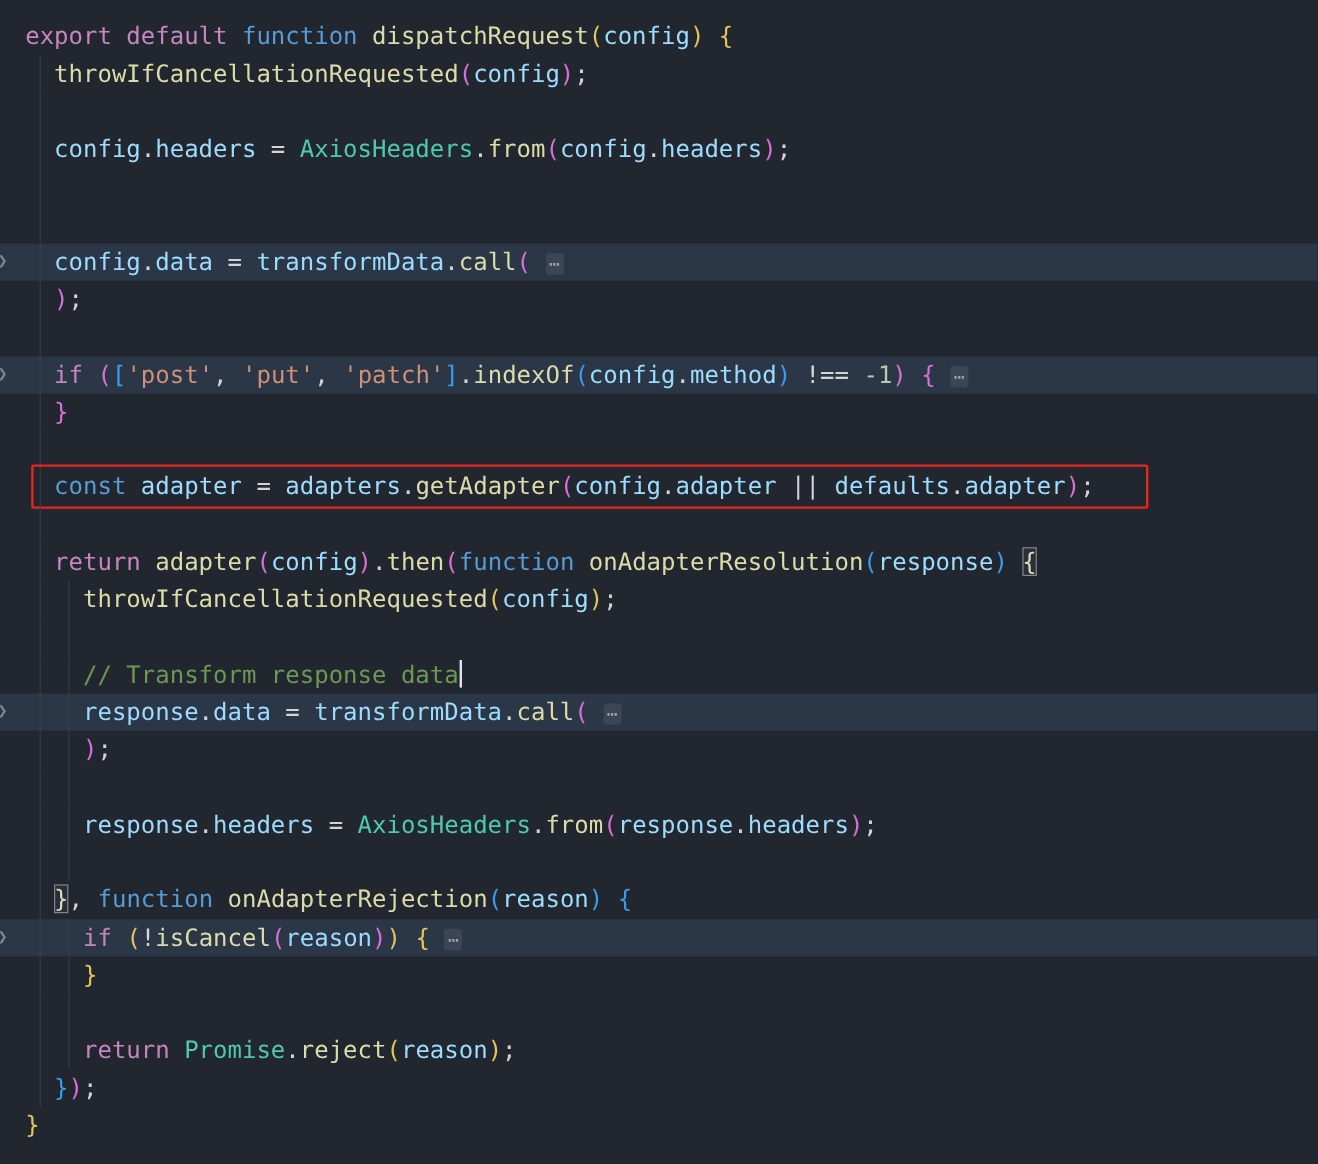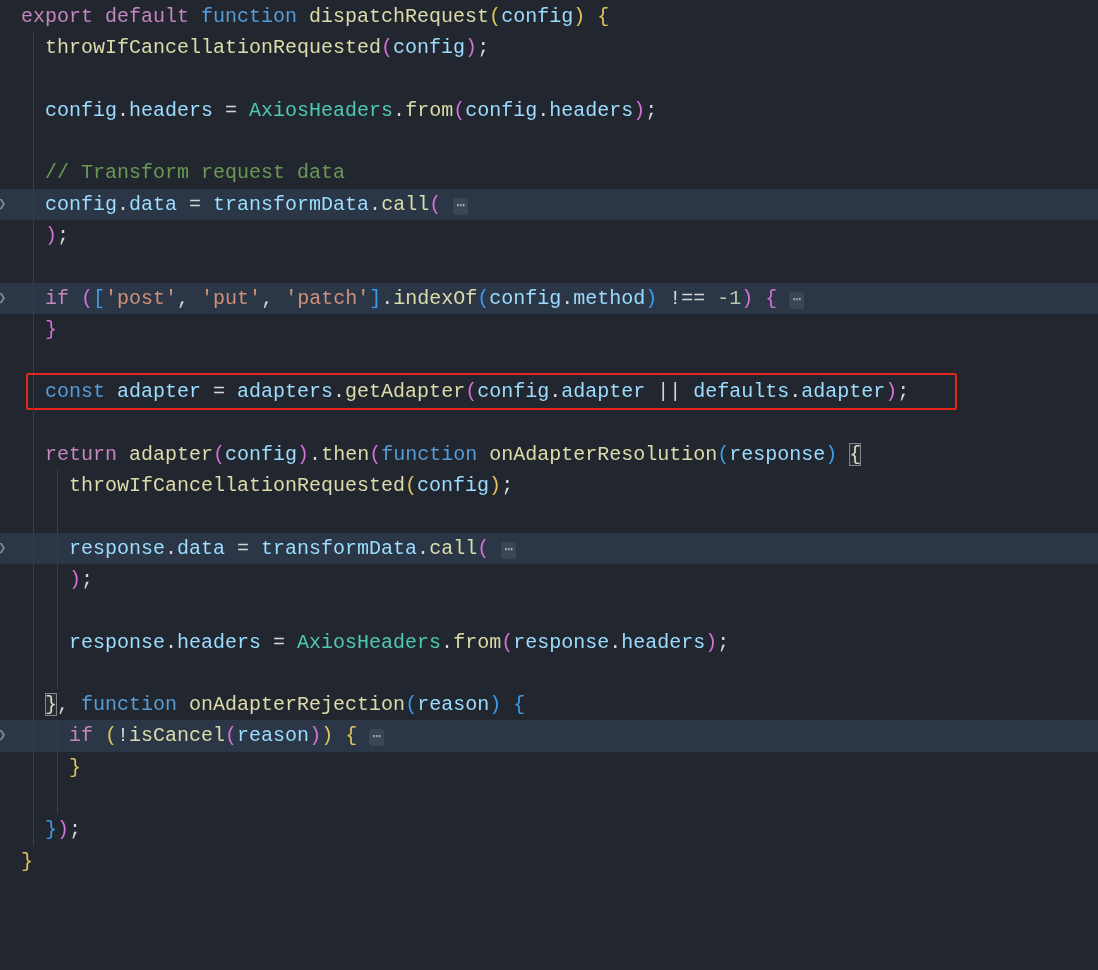--- a/index.html
+++ b/index.html
@@ -11,21 +11,21 @@
   }
   *{box-sizing:border-box}
   html,body{margin:0;padding:0}
   body{
     width:1098px;height:970px;overflow:hidden;
     background:var(--background);
     font-family:"DejaVu Sans Mono","Liberation Mono",monospace;
   }
   #code{
     position:absolute;left:0;top:0;width:1098px;height:970px;
-    font-size:20px;padding-top:1px;font-family:Liberation Mono, monospace;
+    font-size:20px;padding-top:15px;
   }
   .line{
     position:relative;height:31.29px;line-height:31.29px;
     white-space:pre;padding-left:21px;color:var(--operator);
   }
   .line.hl{background:var(--line_highlight)}
   .g1::before,.g2::before{
     content:"";position:absolute;left:33px;top:0;bottom:0;width:1px;background:var(--guide);
   }
   .g2::after{
@@ -67,36 +67,38 @@
 </style>
 </head>
 <body>
 
 <div id="code">
     <div class="line"><span class="tk tk-kw">export default</span><span class="tk"> </span><span class="tk tk-kb">function</span><span class="tk"> </span><span class="tk tk-fn">dispatchRequest</span><span class="tk tk-b1">(</span><span class="tk tk-var">config</span><span class="tk tk-b1">)</span><span class="tk"> </span><span class="tk tk-b1">{</span></div>
     <div class="line g1"><span class="tk">  </span><span class="tk tk-fn">throwIfCancellationRequested</span><span class="tk tk-b2">(</span><span class="tk tk-var">config</span><span class="tk tk-b2">)</span><span class="tk tk-op">;</span></div>
     <div class="line g1"></div>
     <div class="line g1"><span class="tk">  </span><span class="tk tk-var">config</span><span class="tk tk-op">.</span><span class="tk tk-var">headers</span><span class="tk tk-op"> = </span><span class="tk tk-cls">AxiosHeaders</span><span class="tk tk-op">.</span><span class="tk tk-fn">from</span><span class="tk tk-b2">(</span><span class="tk tk-var">config</span><span class="tk tk-op">.</span><span class="tk tk-var">headers</span><span class="tk tk-b2">)</span><span class="tk tk-op">;</span></div>
     <div class="line g1"></div>
-    <div class="line g1"><span class="tk">  </span><span class="tk tk-com">// Transform request data</span></div>
+    <div class="line g1"><span class="tk">  </span></div>
     <div class="line hl g1"><span class="chev">❯</span><span class="tk">  </span><span class="tk tk-var">config</span><span class="tk tk-op">.</span><span class="tk tk-var">data</span><span class="tk tk-op"> = </span><span class="tk tk-var">transformData</span><span class="tk tk-op">.</span><span class="tk tk-fn">call</span><span class="tk tk-b2">(</span><span class="tk"> </span><span class="tk tk-fold">⋯</span></div>
     <div class="line g1"><span class="tk">  </span><span class="tk tk-b2">)</span><span class="tk tk-op">;</span></div>
     <div class="line g1"></div>
     <div class="line hl g1"><span class="chev">❯</span><span class="tk">  </span><span class="tk tk-kw">if</span><span class="tk"> </span><span class="tk tk-b2">(</span><span class="tk tk-b3">[</span><span class="tk tk-str">'post'</span><span class="tk tk-op">, </span><span class="tk tk-str">'put'</span><span class="tk tk-op">, </span><span class="tk tk-str">'patch'</span><span class="tk tk-b3">]</span><span class="tk tk-op">.</span><span class="tk tk-fn">indexOf</span><span class="tk tk-b3">(</span><span class="tk tk-var">config</span><span class="tk tk-op">.</span><span class="tk tk-var">method</span><span class="tk tk-b3">)</span><span class="tk tk-op"> !== </span><span class="tk tk-num">-1</span><span class="tk tk-b2">)</span><span class="tk"> </span><span class="tk tk-b2">{</span><span class="tk"> </span><span class="tk tk-fold">⋯</span></div>
     <div class="line g1"><span class="tk">  </span><span class="tk tk-b2">}</span></div>
     <div class="line g1"></div>
     <div class="line g1"><span class="tk">  </span><span class="tk tk-kb">const</span><span class="tk"> </span><span class="tk tk-var">adapter</span><span class="tk tk-op"> = </span><span class="tk tk-var">adapters</span><span class="tk tk-op">.</span><span class="tk tk-fn">getAdapter</span><span class="tk tk-b2">(</span><span class="tk tk-var">config</span><span class="tk tk-op">.</span><span class="tk tk-var">adapter</span><span class="tk tk-op"> || </span><span class="tk tk-var">defaults</span><span class="tk tk-op">.</span><span class="tk tk-var">adapter</span><span class="tk tk-b2">)</span><span class="tk tk-op">;</span><div class="redbox"></div></div>
     <div class="line g1"></div>
     <div class="line g1"><span class="tk">  </span><span class="tk tk-kw">return</span><span class="tk"> </span><span class="tk tk-fn">adapter</span><span class="tk tk-b2">(</span><span class="tk tk-var">config</span><span class="tk tk-b2">)</span><span class="tk tk-op">.</span><span class="tk tk-fn">then</span><span class="tk tk-b2">(</span><span class="tk tk-kb">function</span><span class="tk"> </span><span class="tk tk-fn">onAdapterResolution</span><span class="tk tk-b3">(</span><span class="tk tk-var">response</span><span class="tk tk-b3">)</span><span class="tk"> </span><span class="tk tk-box">{</span></div>
     <div class="line g2"><span class="tk">    </span><span class="tk tk-fn">throwIfCancellationRequested</span><span class="tk tk-b1">(</span><span class="tk tk-var">config</span><span class="tk tk-b1">)</span><span class="tk tk-op">;</span></div>
     <div class="line g2"></div>
+    <div class="line g2"><span class="tk">    </span><span class="tk tk-com">// Transform response data</span><span class="caret"></span></div>
     <div class="line hl g2"><span class="chev">❯</span><span class="tk">    </span><span class="tk tk-var">response</span><span class="tk tk-op">.</span><span class="tk tk-var">data</span><span class="tk tk-op"> = </span><span class="tk tk-var">transformData</span><span class="tk tk-op">.</span><span class="tk tk-fn">call</span><span class="tk tk-b2">(</span><span class="tk"> </span><span class="tk tk-fold">⋯</span></div>
     <div class="line g2"><span class="tk">    </span><span class="tk tk-b2">)</span><span class="tk tk-op">;</span></div>
     <div class="line g2"></div>
     <div class="line g2"><span class="tk">    </span><span class="tk tk-var">response</span><span class="tk tk-op">.</span><span class="tk tk-var">headers</span><span class="tk tk-op"> = </span><span class="tk tk-cls">AxiosHeaders</span><span class="tk tk-op">.</span><span class="tk tk-fn">from</span><span class="tk tk-b2">(</span><span class="tk tk-var">response</span><span class="tk tk-op">.</span><span class="tk tk-var">headers</span><span class="tk tk-b2">)</span><span class="tk tk-op">;</span></div>
     <div class="line g2"></div>
     <div class="line g1"><span class="tk">  </span><span class="tk tk-box">}</span><span class="tk tk-op">, </span><span class="tk tk-kb">function</span><span class="tk"> </span><span class="tk tk-fn">onAdapterRejection</span><span class="tk tk-b3">(</span><span class="tk tk-var">reason</span><span class="tk tk-b3">)</span><span class="tk"> </span><span class="tk tk-b3">{</span></div>
     <div class="line hl g2"><span class="chev">❯</span><span class="tk">    </span><span class="tk tk-kw">if</span><span class="tk"> </span><span class="tk tk-b1">(</span><span class="tk tk-op">!</span><span class="tk tk-fn">isCancel</span><span class="tk tk-b2">(</span><span class="tk tk-var">reason</span><span class="tk tk-b2">)</span><span class="tk tk-b1">)</span><span class="tk"> </span><span class="tk tk-b1">{</span><span class="tk"> </span><span class="tk tk-fold">⋯</span></div>
     <div class="line g2"><span class="tk">    </span><span class="tk tk-b1">}</span></div>
     <div class="line g2"></div>
+    <div class="line g2"><span class="tk">    </span><span class="tk tk-kw">return</span><span class="tk"> </span><span class="tk tk-cls">Promise</span><span class="tk tk-op">.</span><span class="tk tk-fn">reject</span><span class="tk tk-b1">(</span><span class="tk tk-var">reason</span><span class="tk tk-b1">)</span><span class="tk tk-op">;</span></div>
     <div class="line g1"><span class="tk">  </span><span class="tk tk-b3">}</span><span class="tk tk-b2">)</span><span class="tk tk-op">;</span></div>
     <div class="line"><span class="tk tk-b1">}</span></div>
   </div>
 
 </body></html>

